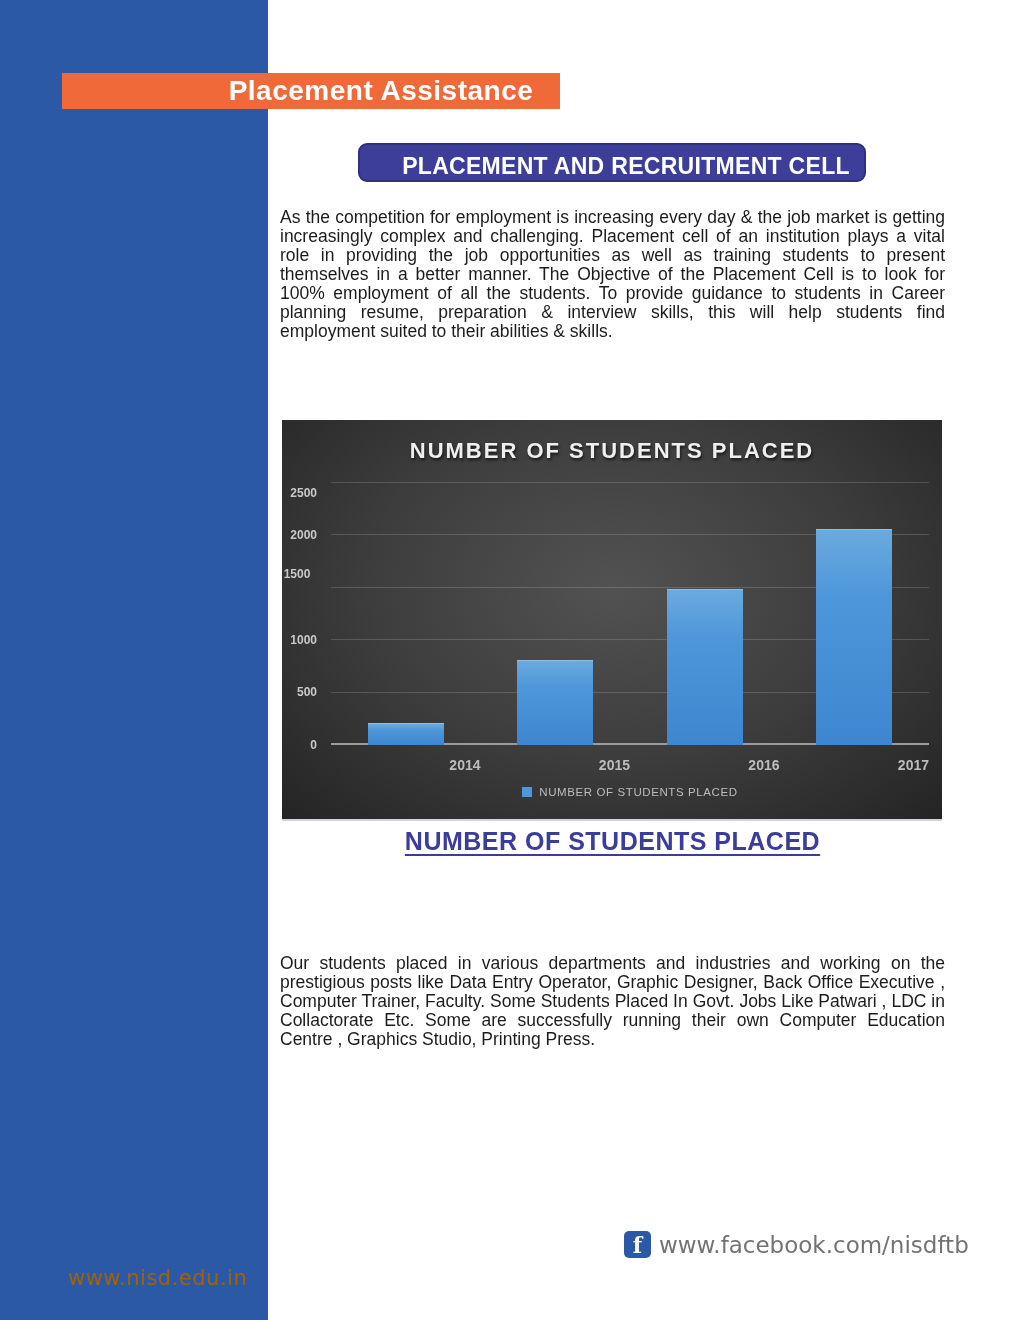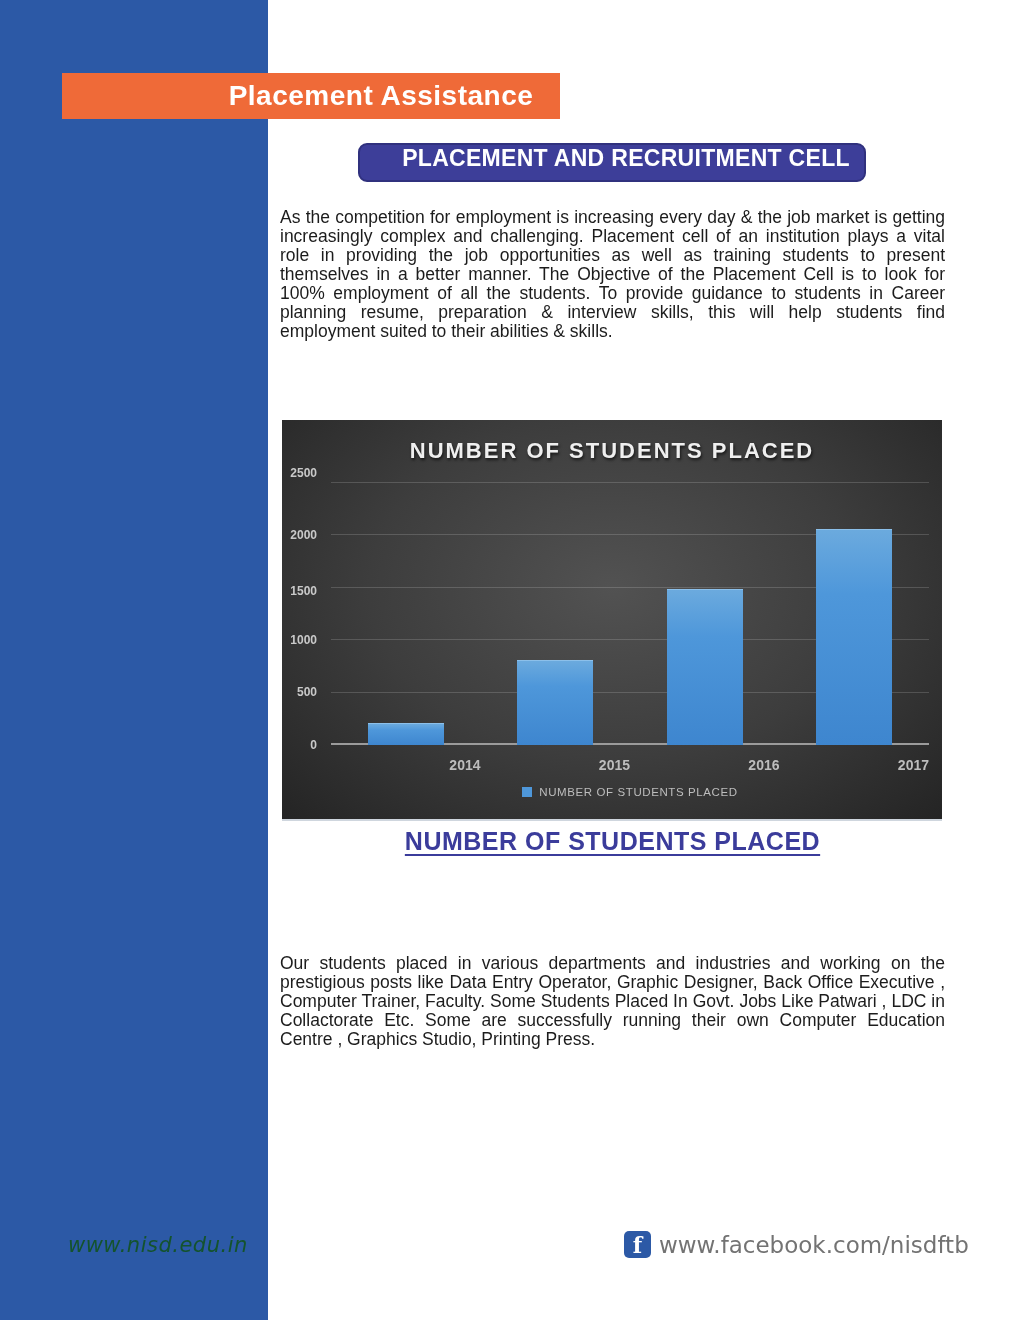--- a/index.html
+++ b/index.html
@@ -4,28 +4,28 @@
 <style>
   html,body{margin:0;padding:0;background:#ffffff;}
   .page{
     position:relative;width:1020px;height:1320px;overflow:hidden;
     background:#ffffff;font-family:"Liberation Sans",sans-serif;
   }
   
   .sidebar{position:absolute;left:0;top:0;width:268px;height:1320px;background:#2c59a6;}
   
   .orange-banner{
-    position:absolute;left:62px;top:73px;width:498px;height:46px;background:#ef6a38;
+    position:absolute;left:62px;top:73px;width:498px;height:36px;background:#ef6a38;
     color:#ffffff;font-weight:bold;font-size:28px;letter-spacing:0.5px;
     display:flex;align-items:center;justify-content:center;padding-left:140px;box-sizing:border-box;
   }
   
   .pill{
     position:absolute;background:#3d3e99;border:2px solid #30317e;border-radius:9px;
-    color:#ffffff;font-weight:bold;display:flex;align-items:flex-start;justify-content:center;
+    color:#ffffff;font-weight:bold;display:flex;align-items:flex-end;justify-content:center;
     letter-spacing:0.3px;box-sizing:border-box;padding-left:28px;
   }
   .pill.one{left:358px;top:143px;width:508px;height:39px;font-size:23px;}
   .pill.two{left:358px;top:893px;width:510px;height:38px;font-size:21px;}
   .para{
     position:absolute;left:280px;width:665px;color:#1c1c1c;
     font-size:17.5px;line-height:19px;text-align:justify;
   }
   .para.p1{top:208px;}
   .para.p2{top:954px;}
@@ -63,22 +63,22 @@
   .legend-swatch{width:10px;height:10px;background:#4e97da;}
   .legend-label{color:#bdbdbd;font-size:11.5px;letter-spacing:0.6px;}
   
   .chart-heading{
     position:absolute;left:280px;top:827px;width:665px;text-align:center;
     color:#3b3c9b;font-weight:bold;font-size:25px;letter-spacing:0.5px;
     text-decoration:underline;text-decoration-thickness:2px;text-underline-offset:4px;
   }
   
   .site-link{
-    position:absolute;left:68px;top:1233px;color:#14532d;font-size:21px;
-    font-family:"DejaVu Sans",sans-serif;letter-spacing:0.5px;cursor:pointer;font-style:italic;
+    position:absolute;left:68px;top:1266px;color:#a16207;font-size:21px;
+    font-family:"DejaVu Sans",sans-serif;letter-spacing:0.5px;cursor:pointer;
   }
   .fb{position:absolute;left:624px;top:1231px;display:flex;align-items:center;gap:8px;cursor:pointer;}
   .fb-icon{
     width:27px;height:27px;background:#2c59a6;border-radius:5px;color:#ffffff;
     font-weight:bold;font-size:22px;display:flex;align-items:flex-end;justify-content:center;
     line-height:26px;font-family:"DejaVu Serif",serif;overflow:hidden;
   }
   .fb-text{color:#737373;font-size:23px;font-family:"DejaVu Sans",sans-serif;}
 </style>
 </head>
@@ -101,25 +101,25 @@
   <div class="chart">
     <div class="chart-title">NUMBER OF STUDENTS PLACED</div>
     <div class="plot">
         <div class="gridline baseline" style="bottom: 0px;"></div>
         <div class="ytick" style="bottom: -7px;">0</div>
         <div class="gridline" style="bottom: 52.4px;"></div>
         <div class="ytick" style="bottom: 46px;">500</div>
         <div class="gridline" style="bottom: 104.8px;"></div>
         <div class="ytick" style="bottom: 97.8px;">1000</div>
         <div class="gridline" style="bottom: 157.2px;"></div>
-        <div class="ytick" style="bottom: 147px;">1500</div>
+        <div class="ytick" style="bottom: 164px; text-align: center;">1500</div>
         <div class="gridline" style="bottom: 209.6px;"></div>
         <div class="ytick" style="bottom: 202.6px;">2000</div>
         <div class="gridline" style="bottom: 262px;"></div>
-        <div class="ytick" style="bottom: 265px; text-align: right;">2500</div>
+        <div class="ytick" style="bottom: 245px; text-align: right;">2500</div>
         <div class="bars">
           <div class="bar-slot">
             <div class="bar" style="height: 20.96px;"></div>
           </div>
           <div class="bar-slot">
             <div class="bar" style="height: 83.84px;"></div>
           </div>
           <div class="bar-slot">
             <div class="bar" style="height: 155.104px;"></div>
           </div>

